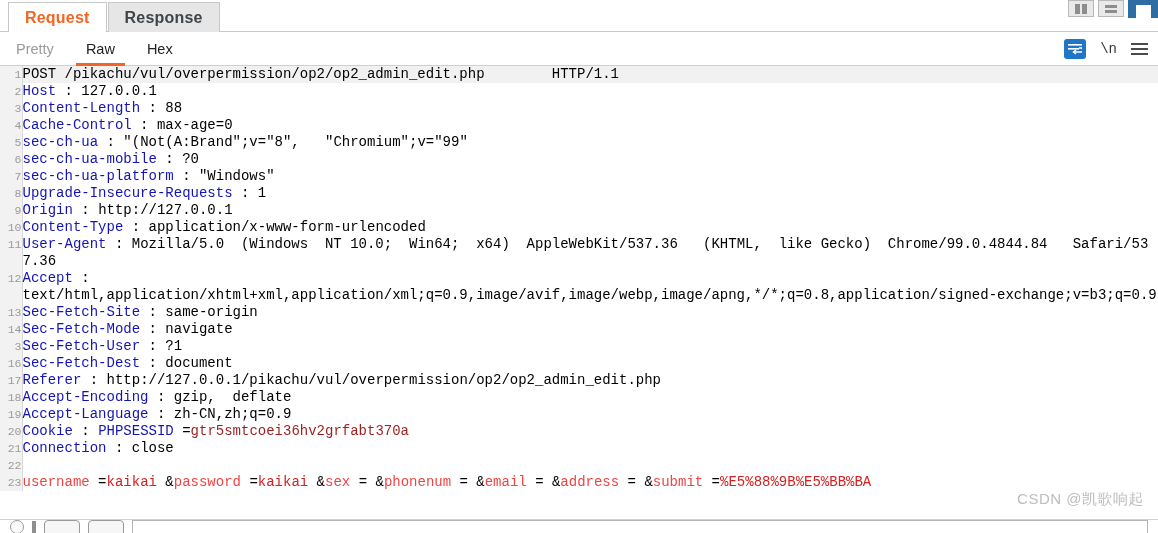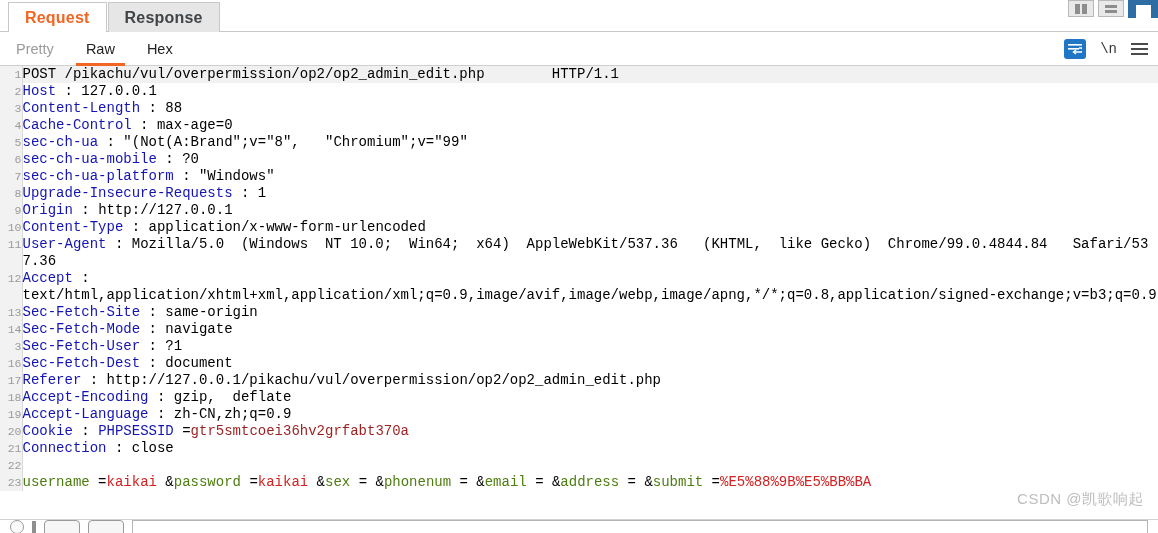--- a/index.html
+++ b/index.html
@@ -155,21 +155,21 @@
     white-space: pre-wrap;
     word-break: break-all;
   }
   .row-first .code-cell,
   .row-first .gutter-cell-hl { background: #f1f1f1; }
   .row-first .code-cell { background: #f1f1f1; }
 
   .hname { color: #1414b4; text-align: center; }
   .hval  { color: #000000; }
   .cookieval { color: #9c1f1f; }
-  .pname { color: #4d7c0f; }
+  .pname { color: #ef4444; }
   .pval  { color: #d42020; text-align: center; }
   .punc  { color: #000000; }
 
   
   .watermark {
     position: absolute;
     right: 14px;
     bottom: 24px;
     font-size: 15px;
     color: #bdbdbd;

